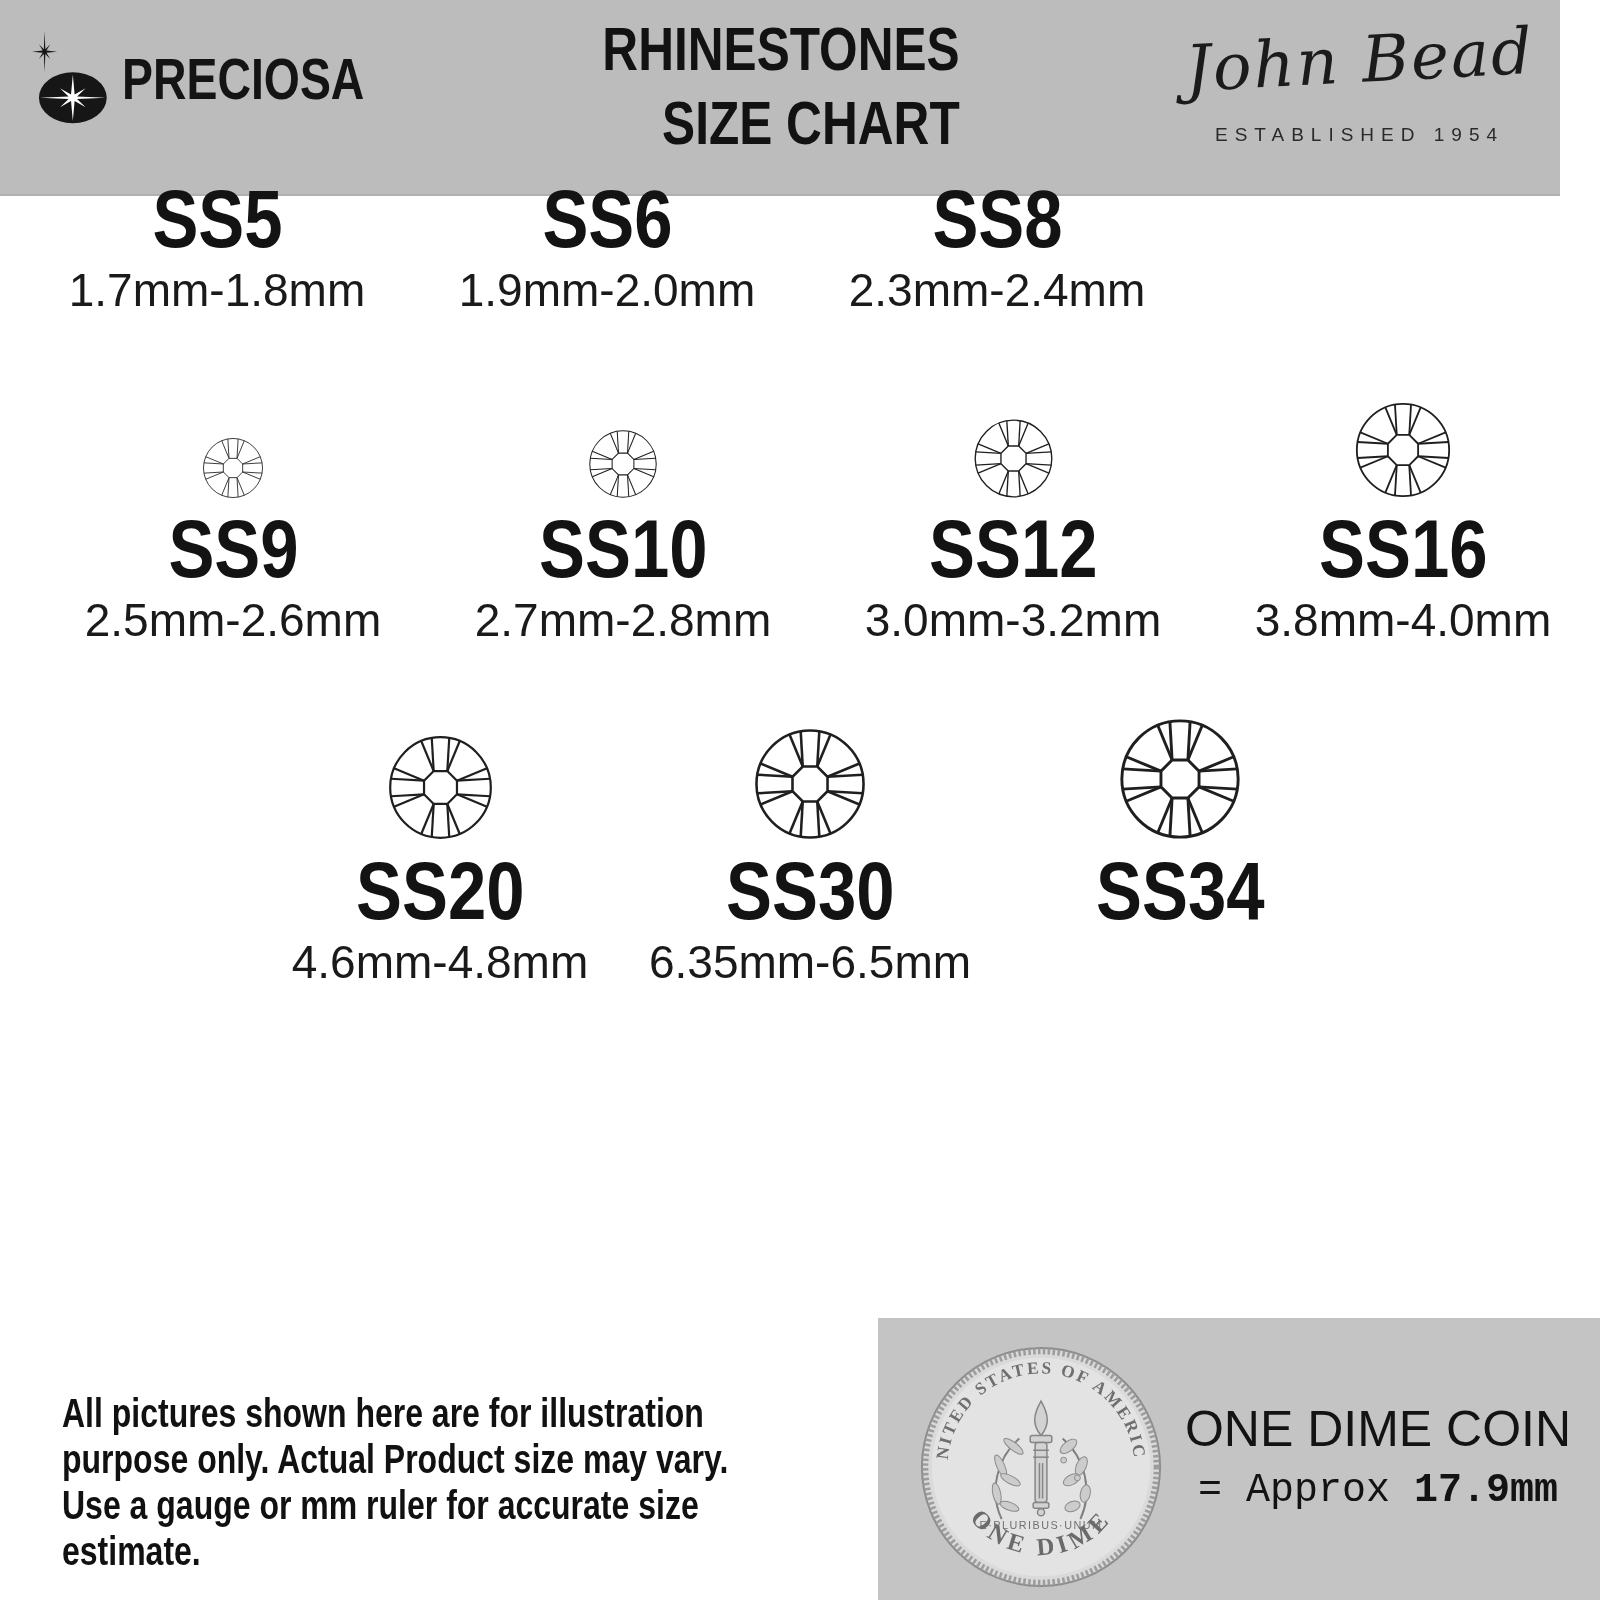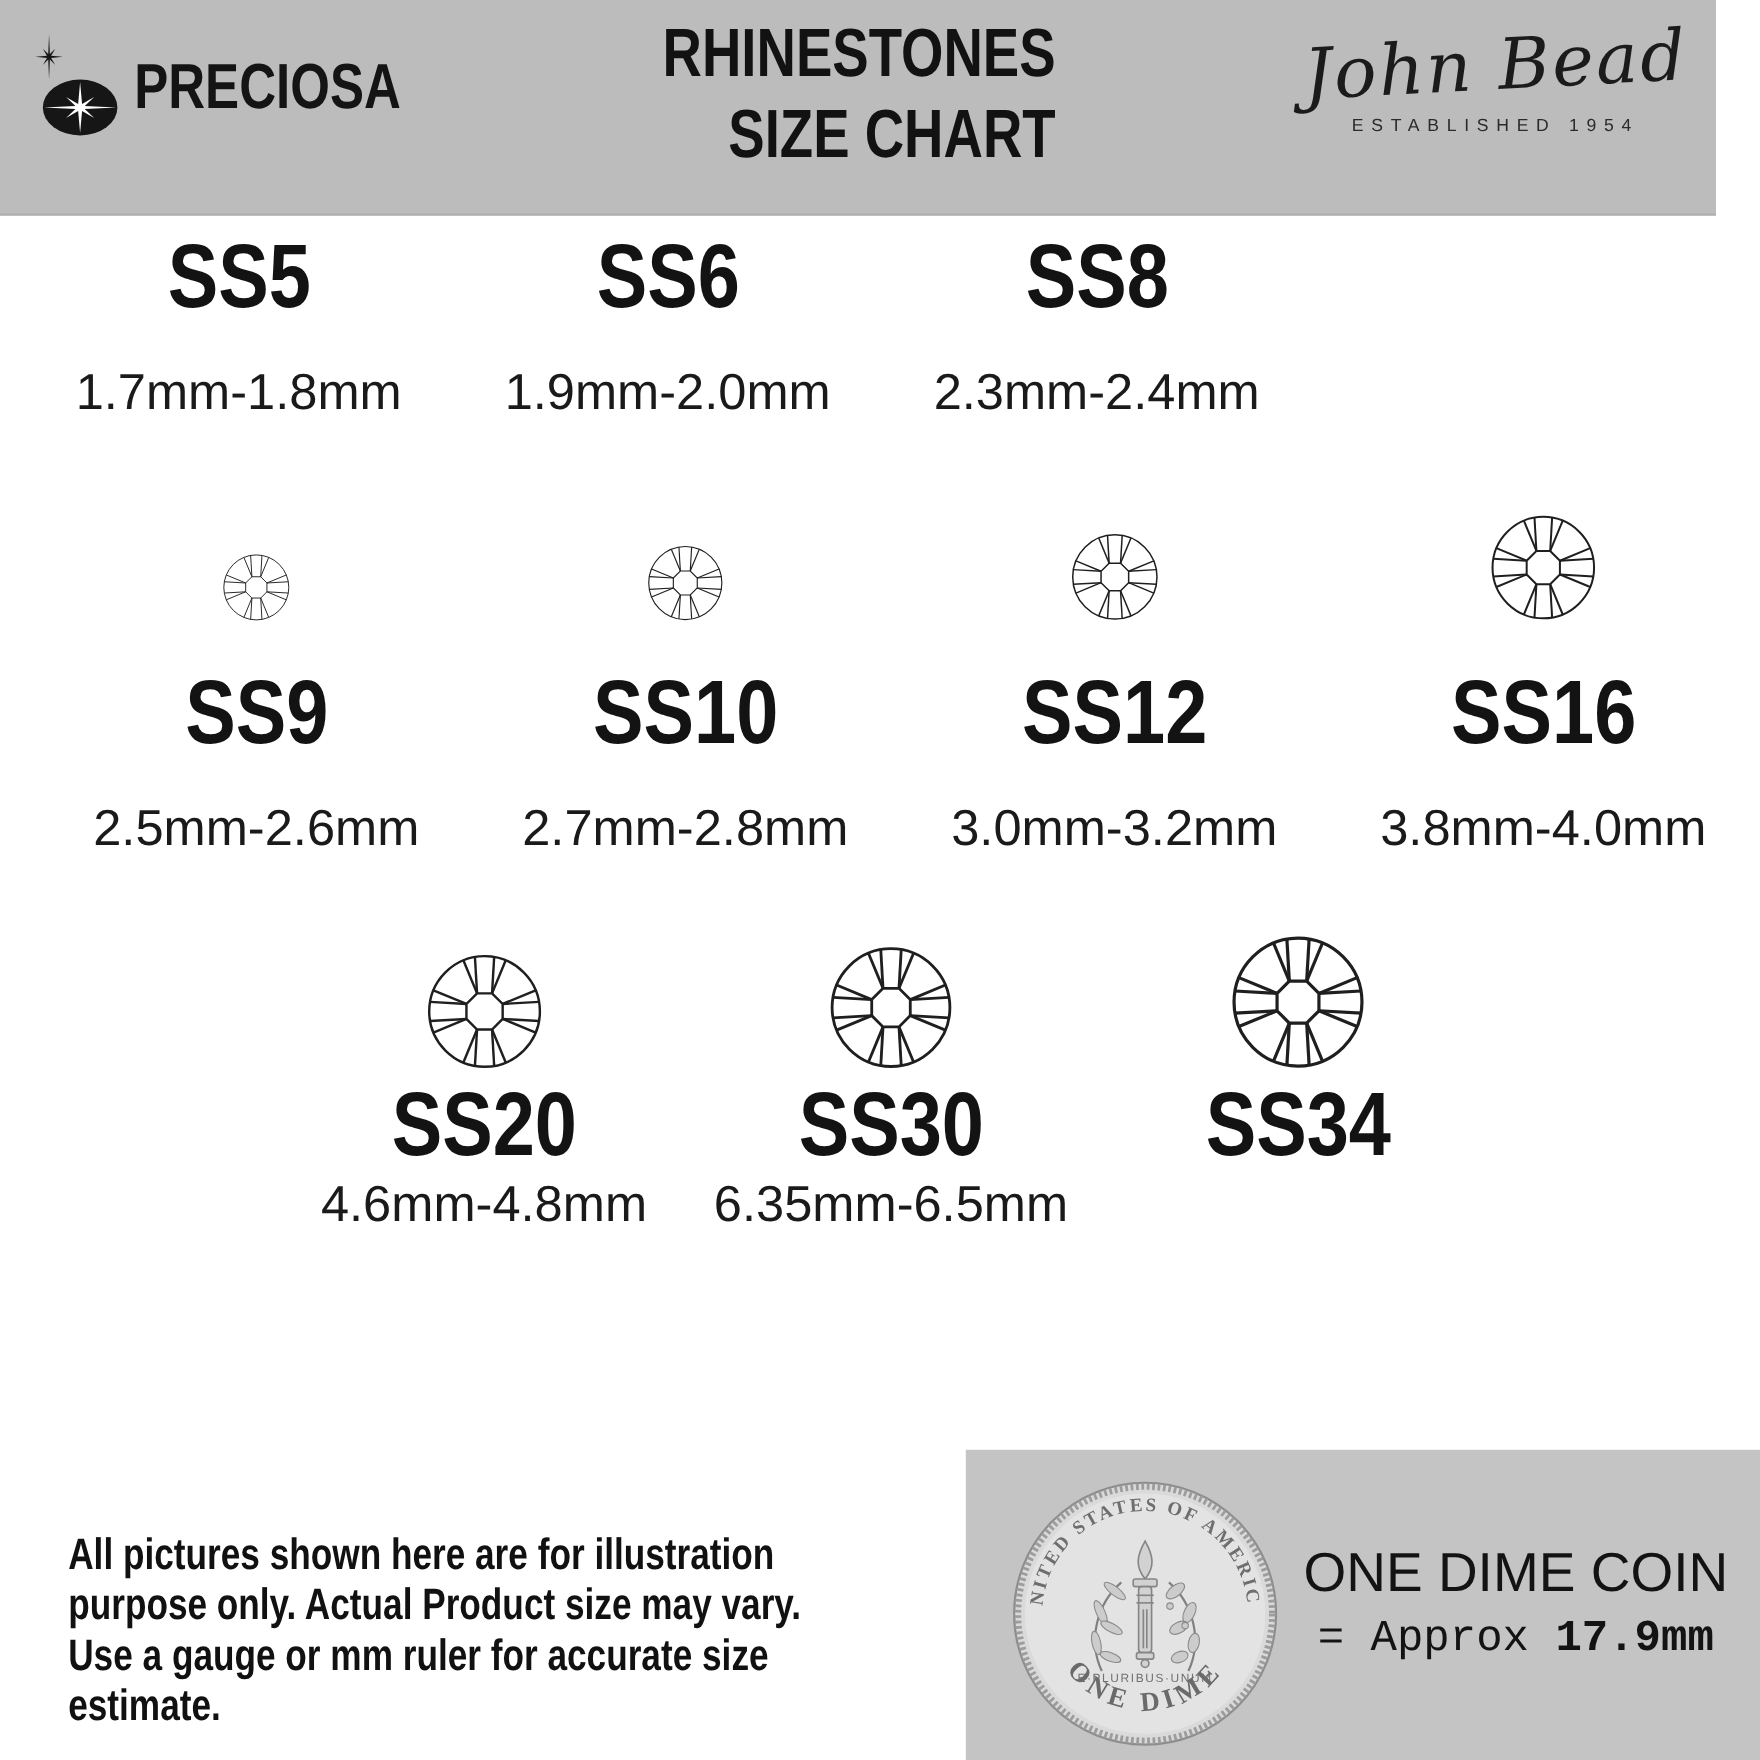--- a/index.html
+++ b/index.html
@@ -12,26 +12,26 @@
   .brand{position:absolute;left:22px;top:26px;height:104px;display:flex;align-items:center;gap:4px;}
   .brand-icon{display:block;}
   .brand-text{font-size:58px;font-weight:bold;letter-spacing:0px;color:#141414;
               transform:scaleX(0.80);transform-origin:left center;white-space:nowrap;}
   .title{position:absolute;left:781px;top:12px;transform:translateX(-50%);text-align:right;}
   .title div{font-size:62px;font-weight:bold;line-height:74px;color:#121212;white-space:nowrap;
              transform:scaleX(0.80);transform-origin:center;}
   .johnbead{position:absolute;right:26px;top:14px;text-align:center;}
   .jb-script{font-family:"DejaVu Serif",serif;font-style:italic;font-size:64px;line-height:92px;
              letter-spacing:2px;color:#1b1b1b;transform:rotate(-3deg);white-space:nowrap;}
-  .jb-sub{margin-top:0;font-size:16px;letter-spacing:7px;font-weight:500;color:#2a2a2a;white-space:nowrap;}
+  .jb-sub{margin-top:18px;font-size:19px;letter-spacing:7px;font-weight:500;color:#2a2a2a;white-space:nowrap;}
 
   
   .row{display:flex;}
   .row.four{padding-left:22px;}
-  .row.four .cell{width:390px;gap:33px;}
+  .row.four .cell{width:390px;}
   .row.three{padding-left:255px;}
   .row.three .cell{width:370px;}
   .row.r1{margin-top:104px;}
   .row.r2{margin-top:76px;margin-left:16px;}
   .row.r3{margin-top:66px;}
   .r1 .icon-box{height:66px;}
   .r2 .icon-box{height:110px;}
   .r3 .icon-box{height:132px;}
   .cell{display:flex;flex-direction:column;align-items:center;}
   .icon-box{display:flex;align-items:flex-end;justify-content:center;}

